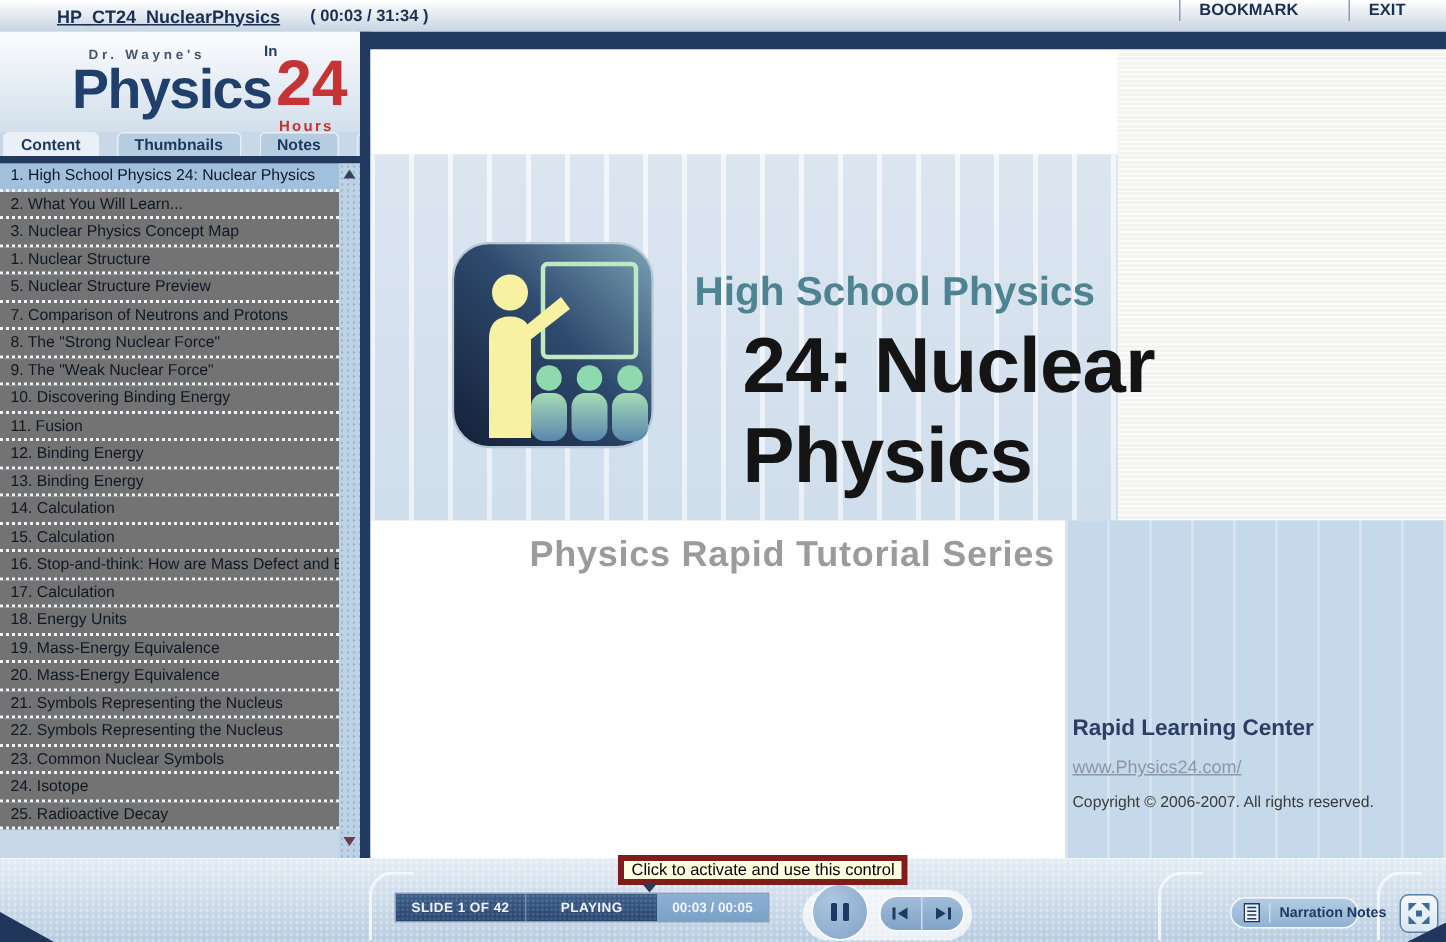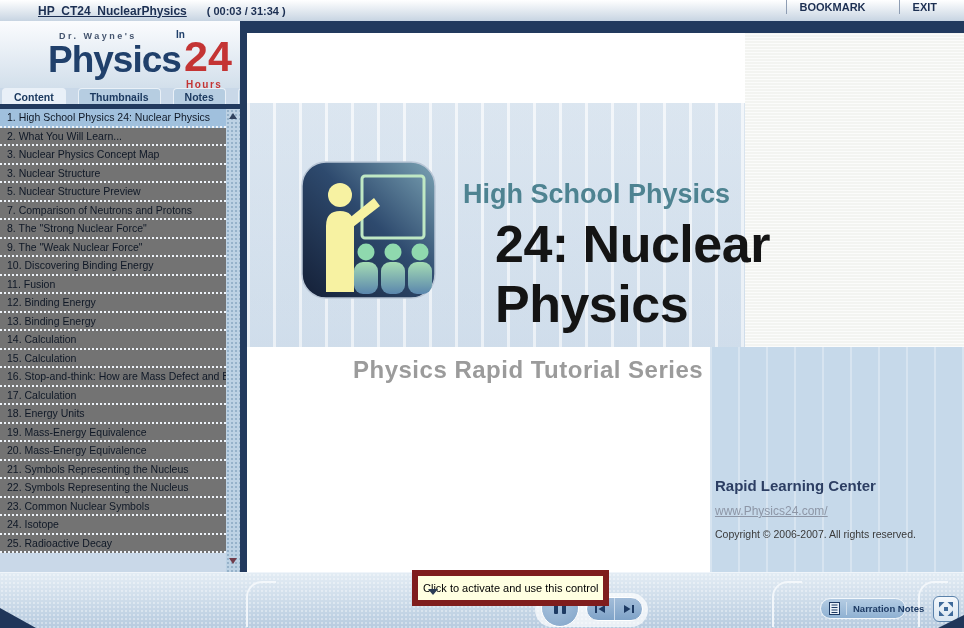--- a/index.html
+++ b/index.html
@@ -122,22 +122,22 @@
     align-items:center;padding:0 8px;cursor:pointer;}
   .notes-icon-wrap{display:flex;align-items:center;padding-right:6px;margin-right:6px;
     border-right:1px solid #cfdeec;}
   .notes-label{font-size:9.5px;font-weight:bold;color:#1d3a63;white-space:nowrap;}
 
   .expand-btn{position:absolute;left:933px;top:23px;width:26px;height:26px;border-radius:6px;
     background:linear-gradient(#f4f8fc,#d9e6f1);border:1px solid #5b82ab;display:flex;
     align-items:center;justify-content:center;cursor:pointer;}
 
   
-  .tooltip{position:absolute;left:412px;top:570px;height:36px;background:#ffffe1;
-    border:6px solid #7f1d1d;font-size:11px;color:#000;display:flex;align-items:center;
+  .tooltip{position:absolute;left:412px;top:570px;height:20px;background:#ffffe1;
+    border:4px solid #7f1d1d;font-size:11px;color:#000;display:flex;align-items:center;
     padding:0 5px;z-index:20;white-space:nowrap;}
   .tooltip-arrow{position:absolute;left:428px;top:589px;width:0;height:0;z-index:20;
     border-left:5px solid transparent;border-right:5px solid transparent;border-top:6px solid #2a3b55;}
 </style>
 </head>
 <body>
 
 <div class="topbar">
   <span class="tb-title">HP_CT24_NuclearPhysics</span>
   <span class="tb-time">( 00:03 / 31:34 )</span>
@@ -174,21 +174,21 @@
 
       <div class="toc-item">
         <span>2. What You Will Learn...</span>
       </div>
 
       <div class="toc-item">
         <span>3. Nuclear Physics Concept Map</span>
       </div>
 
       <div class="toc-item">
-        <span>3. Nuclear Structure</span>
+        <span>1. Nuclear Structure</span>
       </div>
 
       <div class="toc-item">
         <span>5. Nuclear Structure Preview</span>
       </div>
 
 
       <div class="toc-item">
         <span>7. Comparison of Neutrons and Protons</span>
       </div>
@@ -318,20 +318,31 @@
     <div class="org-url">www.Physics24.com/</div>
     <div class="org-copy">Copyright © 2006-2007. All rights reserved.</div>
   </div>
 </div>
 
 <div class="playerbar">
   <div class="pb-sep" style="left:246px"></div>
   <div class="pb-sep" style="left:772px"></div>
   <div class="pb-sep" style="left:918px"></div>
 
+  <div class="status-bar">
+    <div class="status-dark">
+      <div class="status-slide">
+        <span>SLIDE 1 OF 42</span>
+      </div>
+      <div class="status-playing">
+        <span>PLAYING</span>
+      </div>
+    </div>
+    <div class="status-time">00:03 / 00:05</div>
+  </div>
 
   <div class="controls-pill"></div>
   <div class="pause-btn">
     <div class="pause-bar"></div>
     <div class="pause-bar"></div>
   </div>
   <div class="seek-btns">
     <div class="seek-half">
       <svg width="13" height="10" viewBox="0 0 13 10">
         <rect x="1" y="1" width="2" height="8" fill="#1d3a63"></rect>

